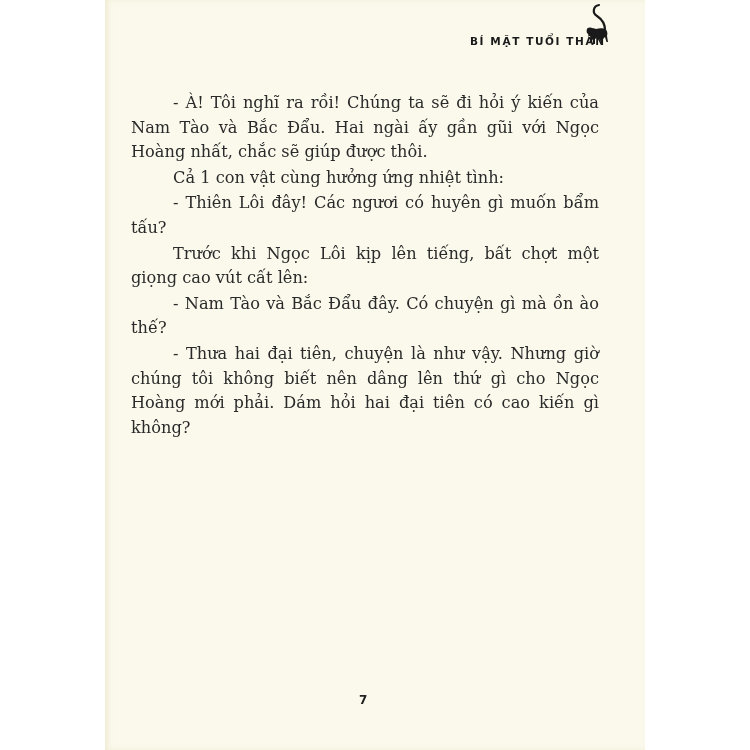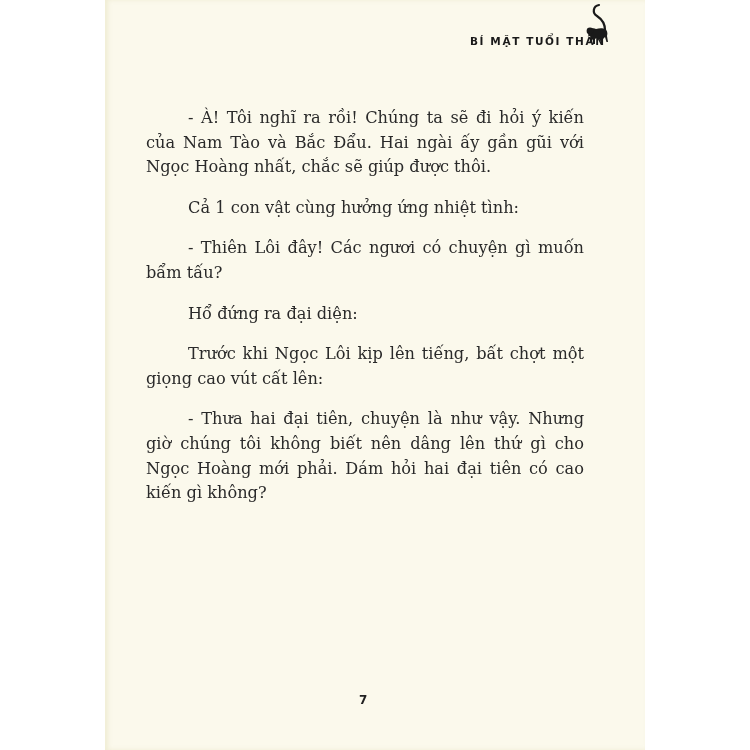--- a/index.html
+++ b/index.html
@@ -41,21 +41,21 @@
       position: absolute;
       left: 130px;
       top: 90px;
       width: 470px;
       font-family: "DejaVu Serif", serif;
       font-size: 16.2px;
       line-height: 24.6px;
       color: #2a2a2a;
     }
     .para {
-      margin: 16px;
+      margin: 1px;
       text-indent: 42px;
       text-align: justify;
     }
     .page-number {
       position: absolute;
       left: 359px;
       top: 693px;
       font-family: "DejaVu Sans", sans-serif;
       font-weight: bold;
       font-size: 12px;
@@ -75,20 +75,20 @@
   <path d="M14 3 C8 4, 7 11, 12 14 C18 18, 20 22, 20 28" fill="none" stroke="#1a1a1a" stroke-width="2.2" stroke-linecap="round"></path>
 
   <path d="M3 31 C3 27, 8 25, 11 27 C14 26, 18 26, 20 27 C22 28, 23 31, 22 34 L23 40 L21.5 40 L20 35 L17 38 L18 42 L16 42 L15 38 C13 36, 11 36, 10 37 L10 42 L8 42 L8 37 L6 41 L4 41 L6 35 C4 34, 3 33, 3 31 Z" fill="#1a1a1a"></path>
 
   <circle cx="5" cy="29" r="3.4" fill="#1a1a1a"></circle>
 </svg>
 
 <div class="body-text">
   <p class="para">- À! Tôi nghĩ ra rồi! Chúng ta sẽ đi hỏi ý kiến của Nam Tào và Bắc Đẩu. Hai ngài ấy gần gũi với Ngọc Hoàng nhất, chắc sẽ giúp được thôi.</p>
   <p class="para">Cả 1 con vật cùng hưởng ứng nhiệt tình:</p>
-  <p class="para">- Thiên Lôi đây! Các ngươi có chuyện gì muốn bẩm tấu?</p>
-  <p class="para">Hổ đứng ra đại diện:</p>
+  <p class="para">- Thiên Lôi đây! Các ngươi có huyên gì muốn bẩm tấu?</p>
   <p class="para">Trước khi Ngọc Lôi kịp lên tiếng, bất chợt một giọng cao vút cất lên:</p>
+  <p class="para">- Nam Tào và Bắc Đẩu đây. Có chuyện gì mà ồn ào thế?</p>
   <p class="para">- Thưa hai đại tiên, chuyện là như vậy. Nhưng giờ chúng tôi không biết nên dâng lên thứ gì cho Ngọc Hoàng mới phải. Dám hỏi hai đại tiên có cao kiến gì không?</p>
 
 </div>
 
 <div class="page-number">7</div>
 
 </body></html>

